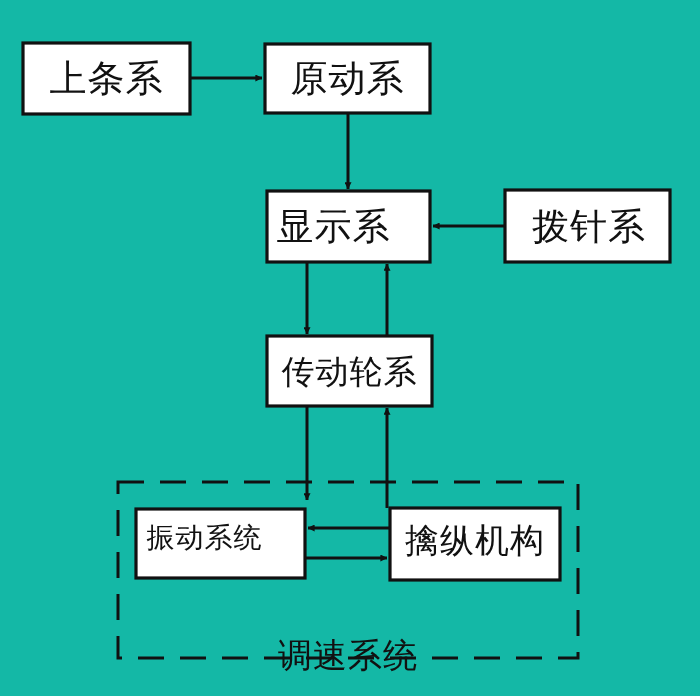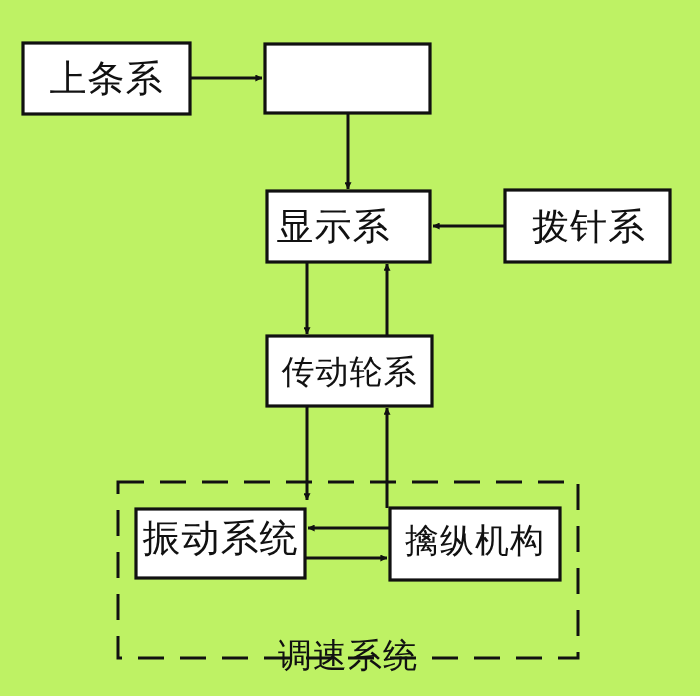--- a/index.html
+++ b/index.html
@@ -7,21 +7,21 @@
     padding: 0;
     background: #ffffff;
   }
   body {
     font-family: "DejaVu Sans", "Liberation Sans", sans-serif;
   }
   #canvas {
     position: relative;
     width: 700px;
     height: 696px;
-    background: #bef264;
+    background: #14b8a6;
     overflow: hidden;
   }
   #diagram-svg {
     position: absolute;
     left: 0;
     top: 0;
     width: 700px;
     height: 696px;
   }
   .node-label {
@@ -88,26 +88,27 @@
 
     <line x1="387" y1="508" x2="387" y2="408" stroke="#111111" stroke-width="3" marker-end="url(#arrow-r)"></line>
 
     <line x1="390" y1="528" x2="308" y2="528" stroke="#111111" stroke-width="3" marker-end="url(#arrow-r)"></line>
 
     <line x1="305" y1="558" x2="387" y2="558" stroke="#111111" stroke-width="3" marker-end="url(#arrow-r)"></line>
   </svg>
 
   <div class="node-label" style="left:23px; top:43px; width:167px; height:71px;">上条系</div>
 
+  <div class="node-label" style="left:265px; top:44px; width:165px; height:69px;">原动系</div>
 
   <div class="node-label" style="left:267px; top:191px; width:133px; height:71px;">显示系</div>
 
   <div class="node-label" style="left:505px; top:190px; width:168px; height:72px;">拨针系</div>
 
   <div class="node-label" style="left:267px; top:336px; width:165px; height:70px; font-size:33px;">传动轮系</div>
 
-  <div class="node-label" style="left:136px; top:509px; width:169px; height:58px; font-size:38px;">振动系统</div>
+  <div class="node-label" style="left:120px; top:509px; width:169px; height:58px; font-size:28px;">振动系统</div>
 
   <div class="node-label" style="left:390px; top:508px; width:170px; height:64px; font-size:34px;">擒纵机构</div>
 
   <div class="group-caption" style="left:118px; top:596px; width:460px; height:46px; font-size:34px;">调速系统</div>
 
 </div>
 
 </body></html>

